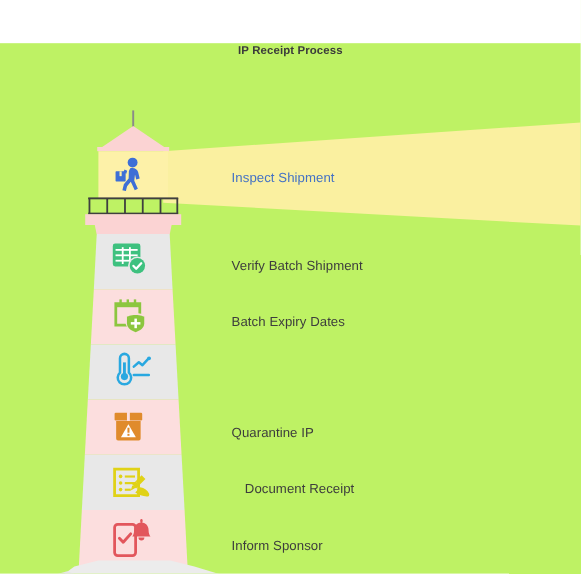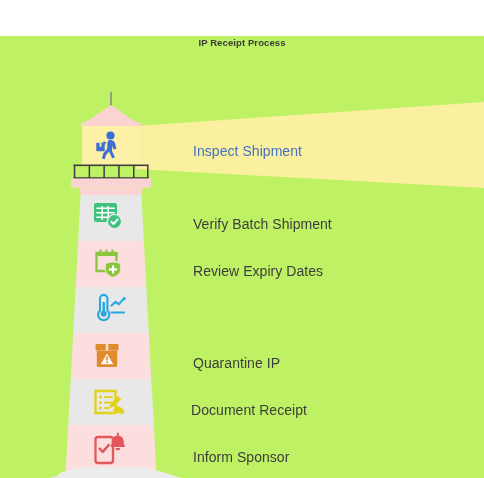--- a/index.html
+++ b/index.html
@@ -32,21 +32,21 @@
     color: #3b3b3b;
     letter-spacing: 0.1px;
   }
   #lighthouse-svg {
     position: absolute;
     left: 0;
     top: 0;
   }
   .step-label {
     position: absolute;
-    font-size: 14px;
+    font-size: 11px;
     color: #3d3d3d;
     white-space: nowrap;
     letter-spacing: 0.05px;
     line-height: 1;
   }
   .step-label.active {
     color: #4472c4;
   }
 </style>
 </head>
@@ -176,18 +176,18 @@
              q7.5 -8 15 0 q7.5 8 15 0 q7.5 -8 15 0 q7.5 8 15 0
              q7.5 -8 15 0 q7.5 8 15 0 q7.5 -8 15 0 q7.5 8 15 0
              q7.5 -8 15 0 q7.5 8 15 0 q7.5 -8 15 0 q7.5 8 15 0
              q7.5 -8 15 0 q7.5 8 15 0 q7.5 -8 15 0 q7.5 8 15 0
              q7.5 -8 15 0 q7.5 8 15 0 q7.5 -8 15 0 q7.5 8 15 0
              q7.5 -8 15 0 q7.5 8 15 0 q7.5 -8 15 0 q7.5 8 15 0" fill="none" stroke="#6b6b6b" stroke-width="1.1"></path>
   </svg>
 
   <div class="step-label active" style="left:193px; top:108px;">Inspect Shipment</div>
   <div class="step-label" style="left:193px; top:181px;">Verify Batch Shipment</div>
-  <div class="step-label" style="left:193px; top:228px;">Review Expiry Dates</div>
+  <div class="step-label" style="left:193px; top:228px;">Batch Expiry Dates</div>
   <div class="step-label" style="left:193px; top:320px;">Quarantine IP</div>
-  <div class="step-label" style="left:191px; top:367px;">Document Receipt</div>
+  <div class="step-label" style="left:204px; top:367px;">Document Receipt</div>
   <div class="step-label" style="left:193px; top:414px;">Inform Sponsor</div>
 
 </div>
 
 </body></html>

